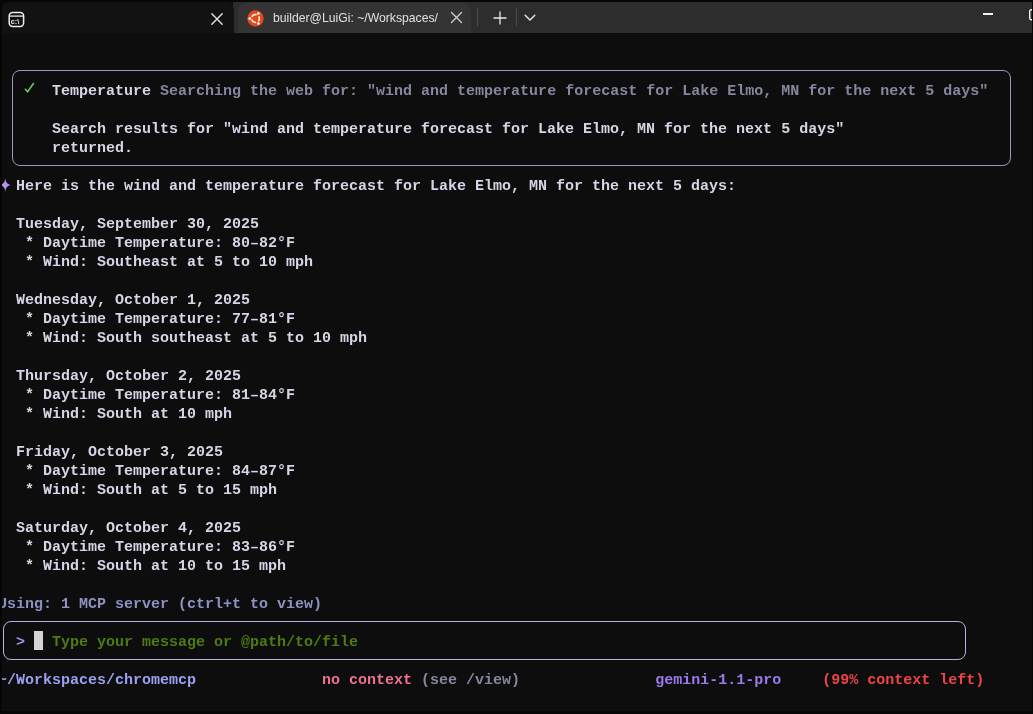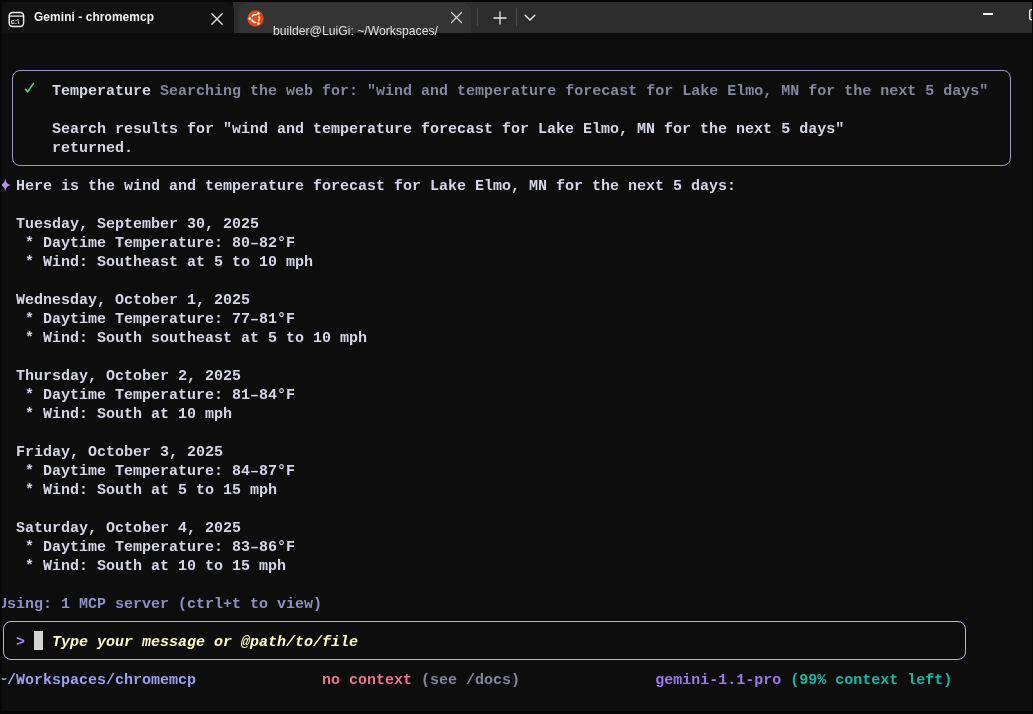--- a/index.html
+++ b/index.html
@@ -3,27 +3,27 @@
 <meta charset="utf-8">
 <style>
   html,body{margin:0;padding:0;}
   body{width:1033px;height:714px;background:#0d0d0e;overflow:hidden;position:relative;
        font-family:"Liberation Sans",sans-serif;}
   .abs{position:absolute;}
   #titlebar{left:233px;top:2px;width:798.5px;height:31px;background:#2d2d2d;}
   #tab2{left:238px;top:3px;width:233px;height:30px;background:#343434;border-radius:8px 8px 0 0;}
   #tab1{left:2px;top:2px;width:232px;height:31px;background:#121212;border-radius:8px 8px 0 0;}
   #tab1 .title{left:32px;top:0;height:31px;line-height:31px;color:#f2f2f2;font-size:11.9px;font-weight:700;letter-spacing:.1px;}
-  #tab2 .title{left:35px;top:0;height:30px;line-height:30px;color:#e0e0e0;font-size:12.2px;font-weight:400;letter-spacing:0;margin-top:13px;}
+  #tab2 .title{left:35px;top:0;height:30px;line-height:30px;color:#e0e0e0;font-size:12.2px;font-weight:400;letter-spacing:0;}
   .sep{width:1px;background:#4d4d4d;}
   pre{margin:0;font-family:"Liberation Mono",monospace;font-size:15px;line-height:19px;font-weight:700;}
   #term{left:-2px;top:82px;color:#d5d6e5;}
   .g{color:#84879e;}   
-  .g2{color:#fef9c3;font-style:italic;}  
-  .g3{color:#14b8a6;}  
+  .g2{color:#4d7c0f;}  
+  .g3{color:#ef4444;margin-left:32px;}  
   .u{color:#8e91c2;}   
   .p{color:#a886f5;}   
   .s{color:#9ba0f0;}   
   .r{color:#ed7390;}   
   .v{color:#9a79ea;}   
   #box1{left:12px;top:70px;width:997px;height:94px;border:1.5px solid #9a98c2;border-radius:8px;}
   #box2{left:3px;top:620.5px;width:961px;height:37px;border:1.6px solid #b3b0ee;border-radius:8px;}
   #cursor{left:34px;top:630.5px;width:9px;height:19px;background:#d4d4d4;}
   .edge{background:#060606;}
 </style>
@@ -47,21 +47,20 @@
     <svg class="abs" style="left:212px;top:8px" width="13" height="13" viewBox="0 0 13 13">
       <path d="M1.5 1.5 L11.5 11.5 M11.5 1.5 L1.5 11.5" stroke="#d0d0d0" stroke-width="1.3" stroke-linecap="round"></path>
     </svg>
   </div>
   <div class="abs" id="tab1">
     <svg class="abs" style="left:6px;top:9px" width="17" height="17" viewBox="0 0 17 17">
       <rect x="1.2" y="1.5" width="14.4" height="14" rx="3.4" fill="none" stroke="#ededed" stroke-width="1.5"></rect>
       <line x1="1.4" y1="5.1" x2="15.4" y2="5.1" stroke="#ededed" stroke-width="1.3"></line>
       <text x="2.8" y="12.6" font-family="Liberation Sans" font-size="7.2" font-weight="700" fill="#ededed">c:\</text>
     </svg>
-    <div class="abs title">Gemini - chromemcp</div>
     <svg class="abs" style="left:208px;top:9.5px" width="14" height="14" viewBox="0 0 14 14">
       <path d="M1.8 1.8 L12.2 12.2 M12.2 1.8 L1.8 12.2" stroke="#e6e6e6" stroke-width="1.35" stroke-linecap="round"></path>
     </svg>
   </div>
   <div class="abs sep" style="left:477px;top:8px;height:18px;"></div>
   <svg class="abs" style="left:493px;top:10.5px" width="14" height="14" viewBox="0 0 14 14">
     <path d="M7 1 L7 13 M1 7 L13 7" stroke="#e8e8e8" stroke-width="1.3" stroke-linecap="round"></path>
   </svg>
   <div class="abs sep" style="left:516px;top:8px;height:18px;"></div>
   <svg class="abs" style="left:524px;top:14px" width="12" height="8" viewBox="0 0 12 8">
@@ -107,18 +106,18 @@
    * Wind: South at 5 to 15 mph
 
   Saturday, October 4, 2025
    * Daytime Temperature: 83–86°F
    * Wind: South at 10 to 15 mph
 
 <span class="u">Using: 1 MCP server (ctrl+t to view)</span>
 
   <span class="p">&gt;</span>   <span class="g2">Type your message or @path/to/file</span>
 
-<span class="s">~/Workspaces/chromemcp</span>              <span class="r">no context</span> <span class="g">(see /docs)</span>               <span class="v">gemini-1.1-pro</span> <span class="g3">(99% context left)</span></pre>
+<span class="s">~/Workspaces/chromemcp</span>              <span class="r">no context</span> <span class="g">(see /view)</span>               <span class="v">gemini-1.1-pro</span> <span class="g3">(99% context left)</span></pre>
 
   <div class="abs edge" style="left:0;top:0;width:2px;height:714px;"></div>
   <div class="abs edge" style="left:0;top:0;width:1033px;height:2px;"></div>
   <div class="abs edge" style="left:1031.5px;top:0;width:1.5px;height:714px;"></div>
   <div class="abs" style="left:0;top:711px;width:1033px;height:3px;background:#050505;"></div>
 
 </body></html>

